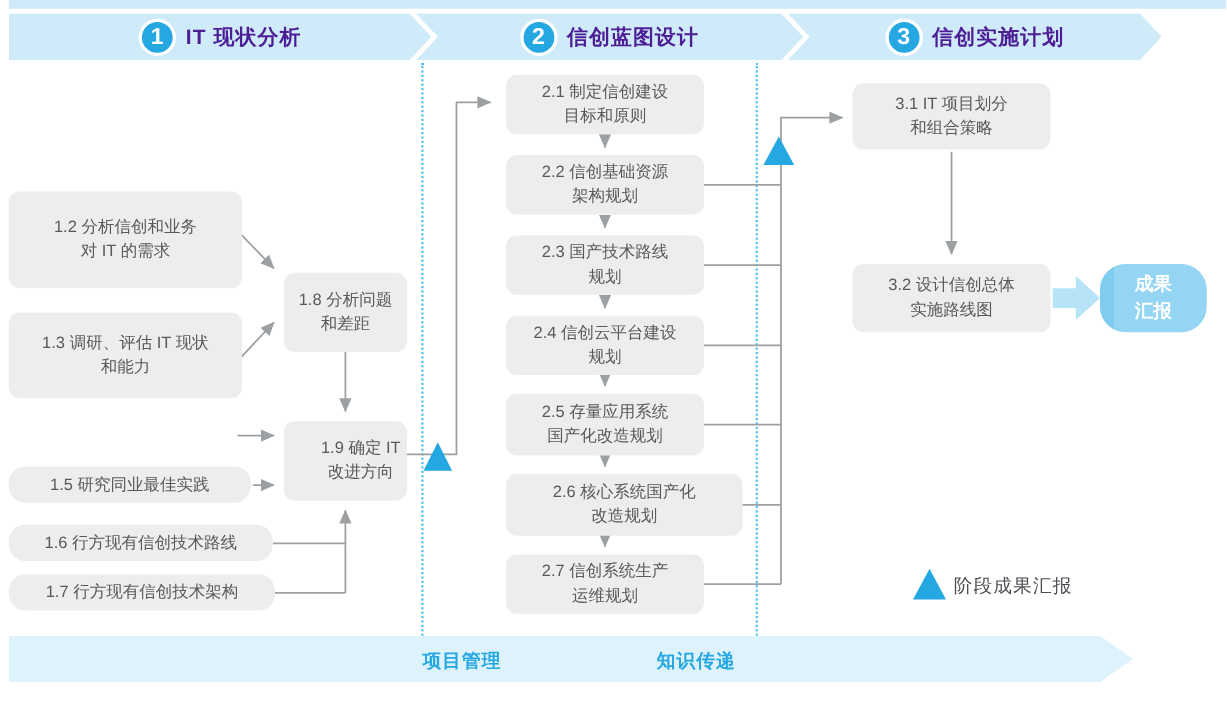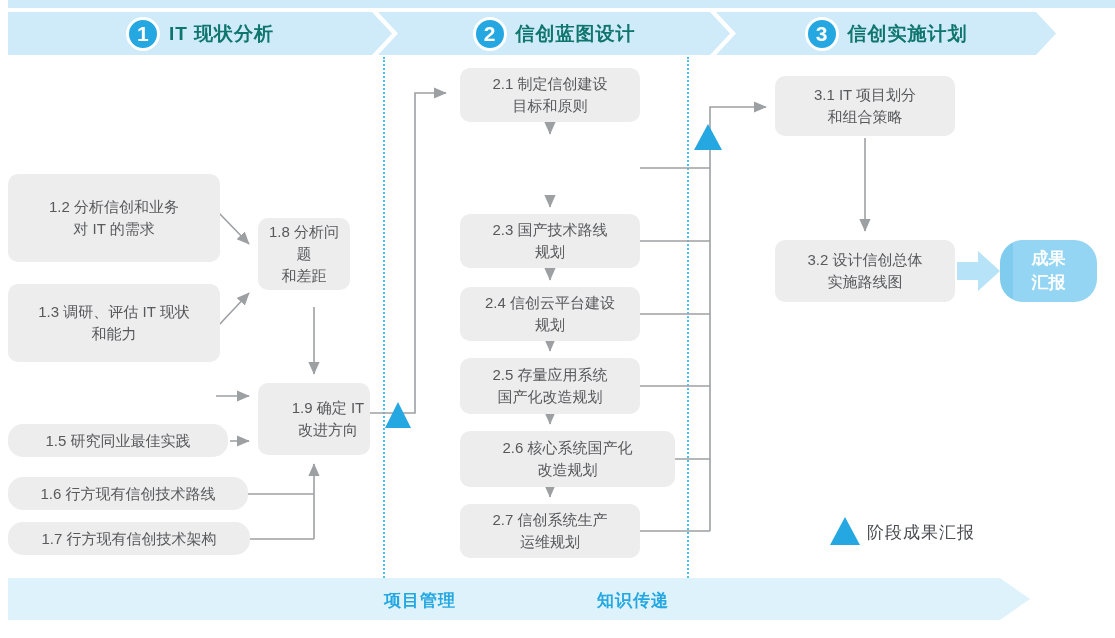--- a/index.html
+++ b/index.html
@@ -14,21 +14,21 @@
   .banner{
     top:12px;height:43px;background:#cfeaf8;display:flex;align-items:center;justify-content:center;
   }
   .banner.arrow-r{clip-path:polygon(0 0,calc(100% - 20px) 0,100% 50%,calc(100% - 20px) 100%,0 100%);}
   .banner.arrow-rl{clip-path:polygon(0 0,calc(100% - 20px) 0,100% 50%,calc(100% - 20px) 100%,0 100%,20px 50%);}
   .badge{
     width:34px;height:34px;border-radius:50%;background:#25a8e2;border:3px solid #ffffff;
     color:#ffffff;font-weight:bold;font-size:21px;display:flex;align-items:center;justify-content:center;
     margin-right:9px;box-sizing:border-box;flex:0 0 auto;
   }
-  .banner-title{color:#0f766e;font-weight:bold;font-size:19px;letter-spacing:1px;white-space:nowrap;}
+  .banner-title{color:#4c1d95;font-weight:bold;font-size:19px;letter-spacing:1px;white-space:nowrap;}
   
   .divider{top:57px;height:521px;width:0;border-left:2px dotted #4fc1ef;}
   
   .box{
     background:#ededee;border-radius:10px;color:#58595b;font-size:15px;line-height:1.45;
     display:flex;align-items:center;justify-content:center;text-align:center;white-space:pre-line;
     box-sizing:border-box;padding:2px 4px;
   }
   .pill{border-radius:15px;}
   
@@ -111,27 +111,29 @@
     <polygon points="830,545 860,545 845,517" fill="#25a8e2"></polygon>
   </svg>
 
   <div class="abs box" style="left:8px;top:174px;width:212px;height:88px;">1.2 分析信创和业务
 对 IT 的需求</div>
   <div class="abs box" style="left:8px;top:284px;width:212px;height:78px;">1.3 调研、评估 IT 现状
 和能力</div>
   <div class="abs box pill" style="left:8px;top:424px;width:220px;height:33px;">1.5 研究同业最佳实践</div>
   <div class="abs box pill" style="left:8px;top:477px;width:240px;height:33px;">1.6 行方现有信创技术路线</div>
   <div class="abs box pill" style="left:8px;top:522px;width:242px;height:33px;">1.7 行方现有信创技术架构</div>
-  <div class="abs box" style="left:258px;top:218px;width:92px;height:72px;">1.8 分析问题
+  <div class="abs box" style="left:258px;top:248px;width:112px;height:72px;">1.8 分析问题
 和差距</div>
   <div class="abs box" style="left:258px;top:383px;width:112px;height:72px;padding-left:32px;">1.9 确定 IT
 改进方向</div>
 
   <div class="abs box" style="left:460px;top:68px;width:180px;height:54px;">2.1 制定信创建设
 目标和原则</div>
+  <div class="abs box" style="left:460px;top:141px;width:180px;height:54px;">2.2 信创基础资源
+架构规划</div>
   <div class="abs box" style="left:460px;top:214px;width:180px;height:54px;">2.3 国产技术路线
 规划</div>
   <div class="abs box" style="left:460px;top:287px;width:180px;height:54px;">2.4 信创云平台建设
 规划</div>
   <div class="abs box" style="left:460px;top:358px;width:180px;height:56px;">2.5 存量应用系统
 国产化改造规划</div>
   <div class="abs box" style="left:460px;top:431px;width:215px;height:56px;">2.6 核心系统国产化
 改造规划</div>
   <div class="abs box" style="left:460px;top:504px;width:180px;height:54px;">2.7 信创系统生产
 运维规划</div>

